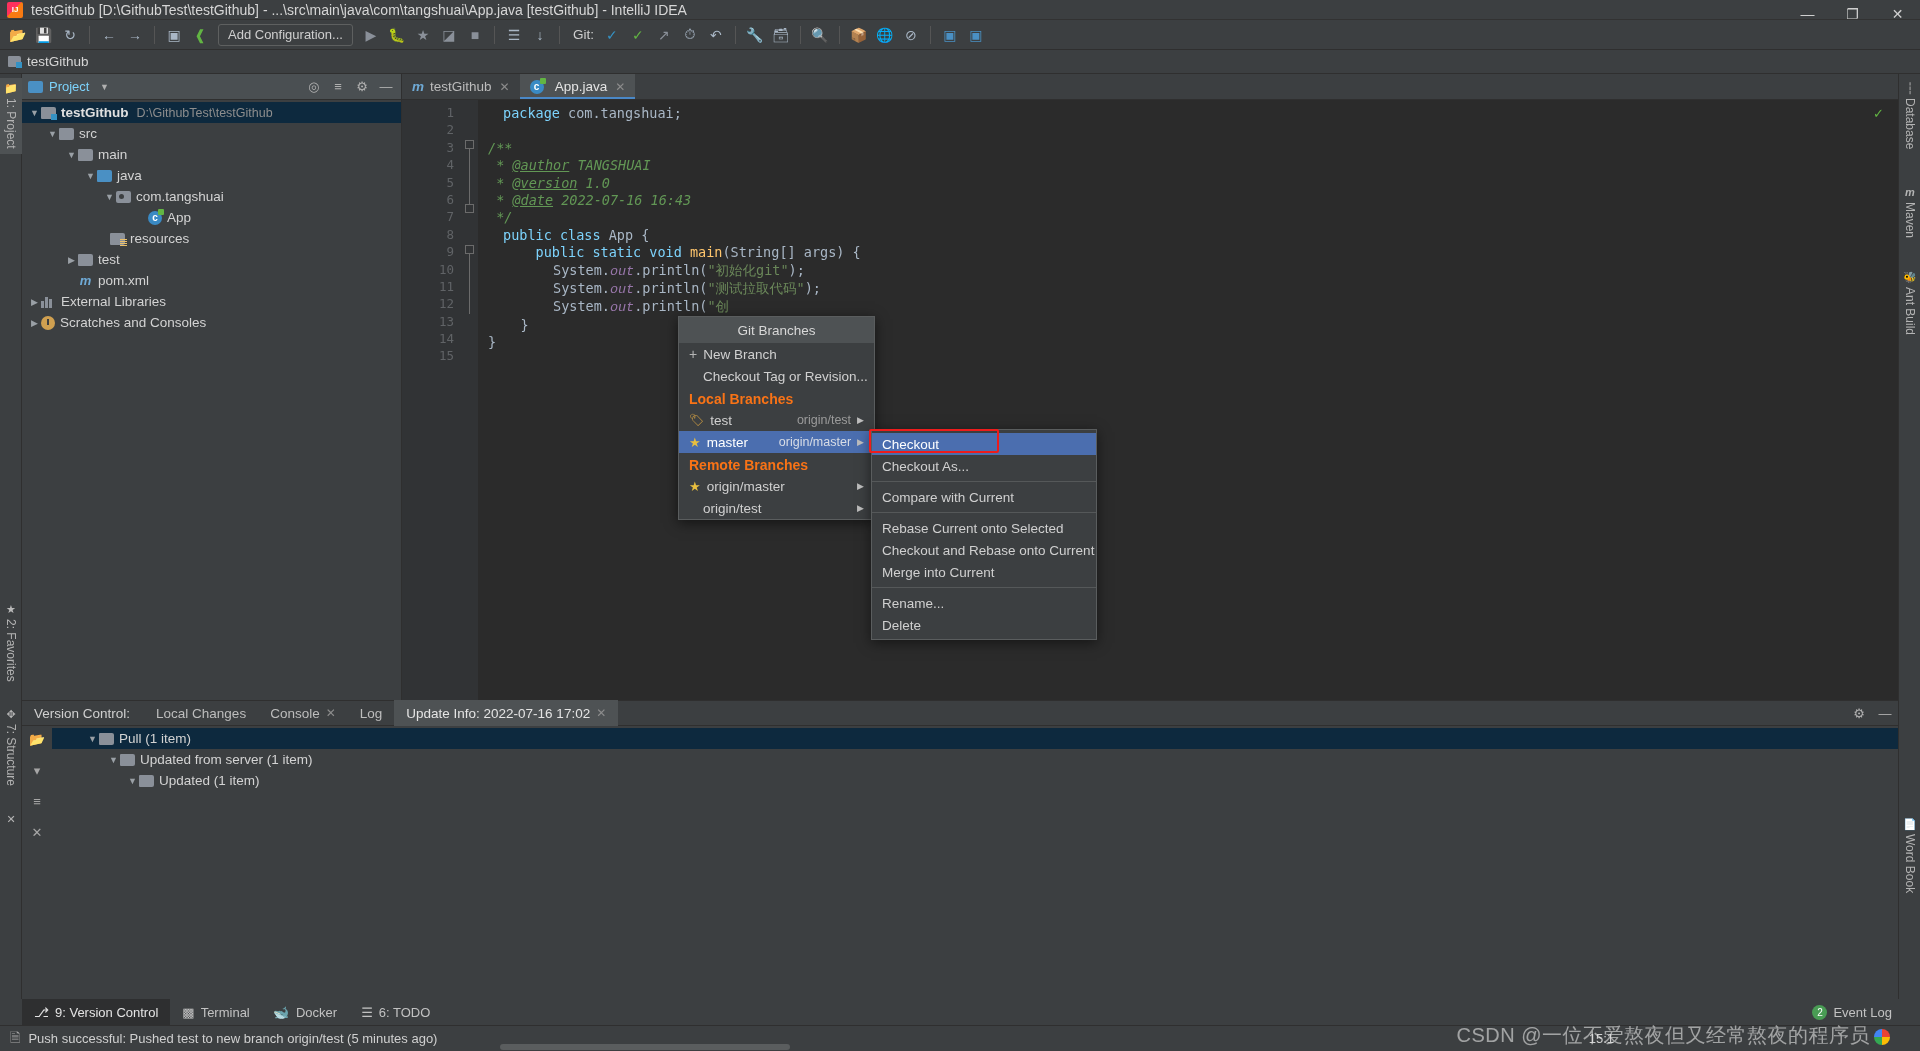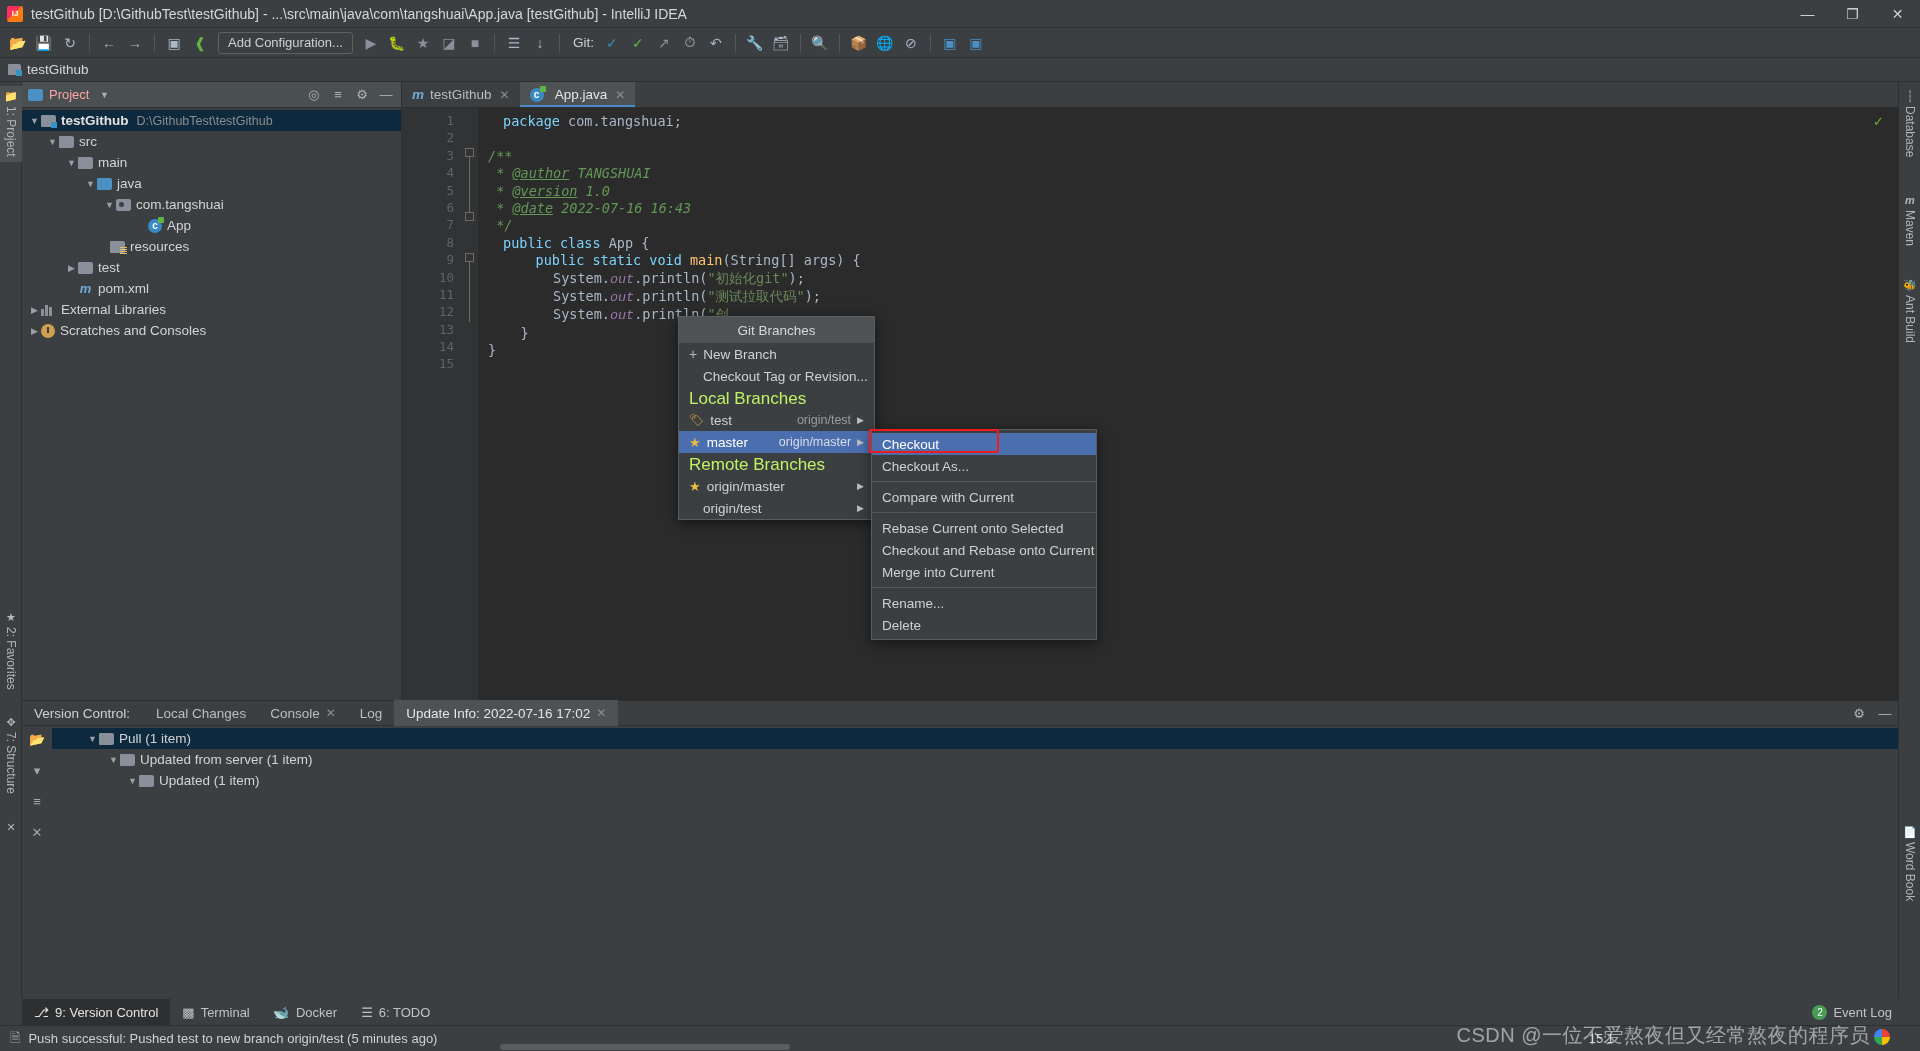--- a/index.html
+++ b/index.html
@@ -7,21 +7,21 @@
     width: 1920px; height: 1051px;
     background: #3c3f41;
     font-family: "Liberation Sans", sans-serif;
     overflow: hidden;
     -webkit-font-smoothing: antialiased;
   }
   .app { position: relative; width: 1920px; height: 1051px; background: #3c3f41; color: #bbbbbb; }
 
   
   .titlebar {
-    height: 28px; background: #3c3f41; display: flex; align-items: center;
+    height: 20px; background: #3c3f41; display: flex; align-items: center;
     border-bottom: 1px solid #323232; position: relative;
   }
   .tb-icon {
     width: 16px; height: 16px; margin: 0 8px 0 7px; border-radius: 2px;
     background: linear-gradient(135deg,#fe315d 0%,#fe315d 45%,#f97a12 46%,#f97a12 100%);
     position: relative; flex: none;
   }
   .tb-icon:after {
     content: "IJ"; position: absolute; inset: 0; color: #fff; font-size: 8px;
     font-weight: bold; display: flex; align-items: center; justify-content: center;
@@ -78,21 +78,21 @@
   .vtab.sel { background: #4e5254; }
   .vicon { writing-mode: horizontal-tb; font-size: 11px; line-height: 1; }
 
   
   .proj { width: 380px; background: #3c3f41; display: flex; flex-direction: column; flex: none;
           border-right: 1px solid #2f2f2f; }
   .proj-head {
     height: 26px; display: flex; align-items: center; padding: 0 6px; gap: 6px;
     background: #4a4f52; border-bottom: 1px solid #2f2f2f;
   }
-  .proj-head .label { font-size: 13px; color: #fca5a5; }
+  .proj-head .label { font-size: 13px; color: #7dd3fc; }
   .proj-head .spacer { flex: 1; }
   .proj-head .hicon { font-size: 13px; color: #b0b0b0; width: 18px; text-align: center; }
   .tree { flex: 1; overflow: hidden; padding-top: 2px; background: #3c3f41; font-size: 13.5px; }
   .trow { height: 21px; display: flex; align-items: center; color: #d3d3d3; white-space: nowrap; }
   .trow.sel { background: #0d293e; }
   .arrow { width: 13px; text-align: center; font-size: 9px; color: #9aa0a6; flex: none; }
   .ficon { width: 15px; height: 12px; background: #8a9099; border-radius: 1px 2px 2px 1px; margin-right: 5px; flex:none; position: relative;}
   .ficon.blue { background: #4a90c4; }
   .ficon.mod:after { content:""; position:absolute; right:-1px; bottom:-1px; width:6px; height:6px; background:#3592c4; }
   .ficon.res:after { content:""; position:absolute; right:-2px; bottom:-1px; width:7px; height:7px;
@@ -140,21 +140,21 @@
     position: absolute; left: 678px; top: 316px; width: 197px;
     background: #3c3f41; border: 1px solid #5a5d5e; box-shadow: 0 3px 12px rgba(0,0,0,.55);
     z-index: 40; font-size: 13.5px;
   }
   .popup-title { height: 26px; background: #4e5254; display: flex; align-items: center; justify-content: center;
                  color: #d8d8d8; font-size: 13.5px; }
   .pitem { height: 22px; display: flex; align-items: center; padding: 0 10px; color: #d0d0d0; white-space: nowrap; }
   .pitem.sel { background: #4b6eaf; color: #fff; }
   .pitem .plus { color: #b5b5b5; margin-right: 6px; font-size: 14px; }
   .pitem .pad { width: 14px; flex: none; }
-  .psection { height: 22px; display: flex; align-items: center; padding: 2px 10px 0; color: #bef264; font-weight: normal; font-size: 17px; }
+  .psection { height: 22px; display: flex; align-items: center; padding: 2px 10px 0; color: #f97316; font-weight: bold; font-size: 14px; }
   .pitem .trackinfo { margin-left: auto; color: #9b9b9b; font-size: 12.5px; padding-left: 10px;}
   .pitem.sel .trackinfo { color: #d8dde6; }
   .pitem .caret { margin-left: 6px; font-size: 9px; color: #bdbdbd; }
   .tagicon { color: #d9a343; margin-right: 6px; font-size: 12px; }
   .staricon { color: #e8bf3f; margin-right: 6px; font-size: 13px; }
 
   
   .submenu {
     position: absolute; left: 871px; top: 429px; width: 226px; background: #3c3f41;
     border: 1px solid #5a5d5e; box-shadow: 0 3px 12px rgba(0,0,0,.5); z-index: 45; padding: 3px 0;

